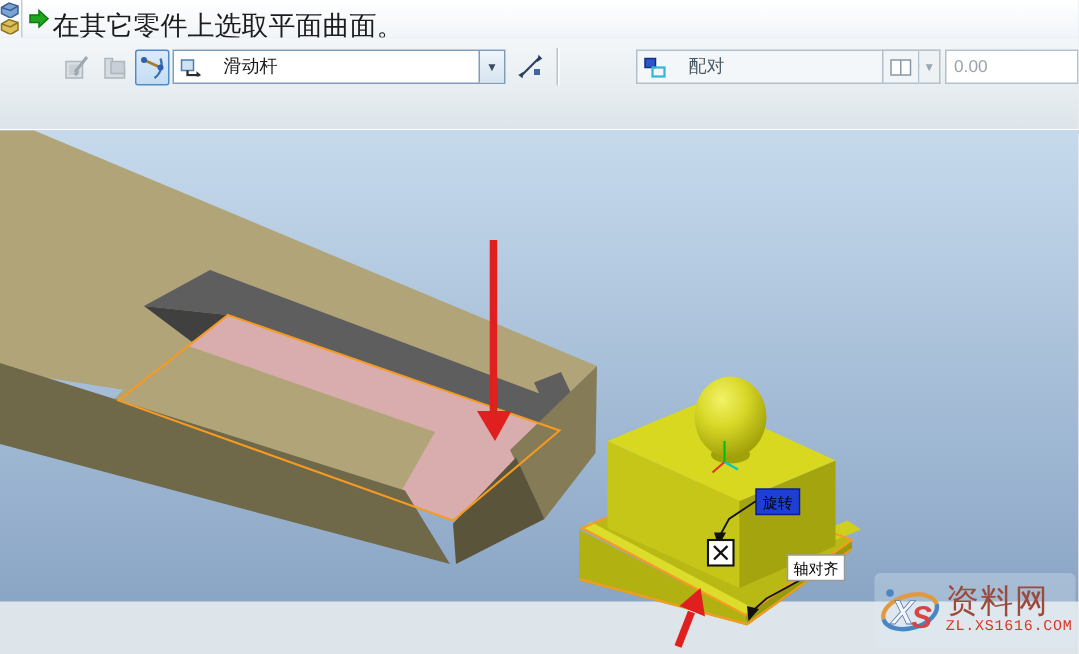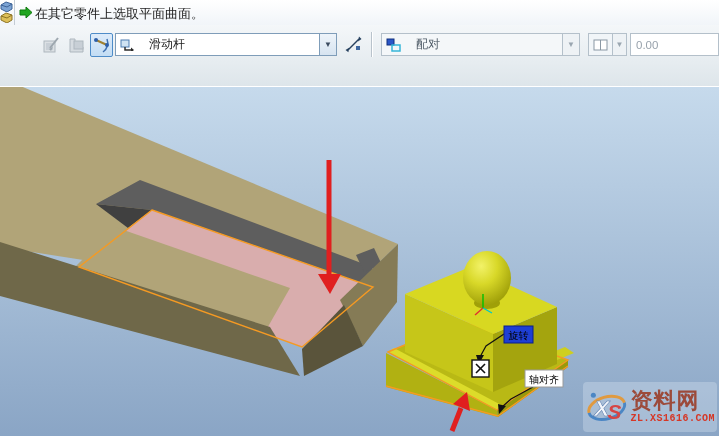--- a/index.html
+++ b/index.html
@@ -6,65 +6,65 @@
   body{width:719px;height:436px;overflow:hidden;font-family:"Liberation Sans","DejaVu Sans",sans-serif;}
   .screen{position:relative;width:719px;height:436px;background:#dde4ea;}
 
   
   .message-bar{position:absolute;left:0;top:0;width:719px;height:25px;
     background:linear-gradient(#ffffff,#f1f5f9);border-bottom:1px solid #e3e9ef;}
   .side-strip{position:absolute;left:0;top:0;width:13px;height:25px;}
   .side-strip svg{position:absolute;left:0;}
   .strip-divider{position:absolute;left:14px;top:0;width:1px;height:25px;background:#c4ccd4;}
   .msg-arrow{position:absolute;left:19px;top:6px;}
-  .msg-text{position:absolute;left:35px;top:5px;font-size:13px;color:#1c1c1c;white-space:nowrap;}
+  .msg-text{position:absolute;left:35px;top:5px;font-size:18px;color:#1c1c1c;white-space:nowrap;}
 
   
   .dashboard{position:absolute;left:0;top:25px;width:719px;height:62px;
     background:linear-gradient(#f4f7f9,#dde5ea);
     border-bottom:2px solid #3a679b;box-shadow:inset 0 -3px 0 #ffffff00;}
   .dashboard::after{content:"";position:absolute;left:0;bottom:0;width:719px;height:1px;background:#ffffff;}
   .tbtn{position:absolute;top:8px;width:23px;height:24px;border:1px solid transparent;border-radius:2px;
     display:flex;align-items:center;justify-content:center;box-sizing:border-box;}
   .tbtn.disabled{opacity:.85;}
   .tbtn.active{background:linear-gradient(#ddebfa,#c3ddf4);border:1px solid #4e8cc8;}
   .combo{position:absolute;top:8px;height:23px;background:#fff;border:1px solid #7f9db9;
     box-sizing:border-box;display:flex;align-items:center;gap:12px;}
   .combo .c-icon{margin:0 3px 0 4px;flex:0 0 auto;display:flex;}
   .combo .c-label{font-size:12px;color:#1b1b1b;white-space:nowrap;flex:1 1 auto;}
   .combo .c-arrow{width:16px;height:21px;border-left:1px solid #7f9db9;
     background:linear-gradient(#eef4fa,#d7e4f0);display:flex;align-items:center;justify-content:center;
     font-size:8px;color:#3c4c60;flex:0 0 auto;}
-  .combo.disabled{background:#f4f7f9;border-color:#b4c0ca;}
+  .combo.disabled{background:#f4f7f9;border-color:#b4c0ca;margin-left:43px;}
   .combo.disabled .c-label{color:#4d5a66;}
   .combo.disabled .c-arrow{border-left-color:#b4c0ca;background:#eef2f5;color:#9aa6b0;}
   .vsep{position:absolute;top:7px;width:1px;height:25px;background:#b9c3cc;box-shadow:1px 0 0 #fff;}
   .flipbtn{position:absolute;top:8px;width:21px;height:23px;display:flex;align-items:center;justify-content:center;}
   .splitbtn{position:absolute;top:8px;height:23px;display:flex;box-sizing:border-box;}
   .splitbtn .main{width:25px;height:23px;border:1px solid #b4c0ca;background:#f1f5f8;box-sizing:border-box;
     display:flex;align-items:center;justify-content:center;}
   .splitbtn .drop{width:14px;height:23px;border:1px solid #b4c0ca;border-left:none;background:#eef2f5;
     box-sizing:border-box;display:flex;align-items:center;justify-content:center;font-size:8px;color:#9aa6b0;}
   .offset-input{position:absolute;top:8px;height:23px;border:1px solid #b4c0ca;background:#fff;
     box-sizing:border-box;font-size:11.5px;color:#98a2ac;padding:0 0 0 5px;font-family:"Liberation Sans",sans-serif;}
   .tabs{position:absolute;left:0;top:39px;height:22px;width:719px;}
   .tab{position:absolute;top:2px;font-size:12.5px;color:#1a1a1a;cursor:default;}
   .tab.disabled{color:#9aa4ae;}
 
   
-  .viewport{position:absolute;left:0;top:87px;width:719px;height:349px;
+  .viewport{position:absolute;left:0;top:87px;width:719px;height:314px;
     background:linear-gradient(#c6daec,#8aa5c5);}
   .viewport svg.scene{position:absolute;left:0;top:0;}
 
   
   .watermark{position:absolute;left:583px;top:295px;width:134px;height:50px;
     background:rgba(228,237,247,0.30);border-radius:4px;display:flex;align-items:center;padding:0 2px;box-sizing:border-box;}
   .wm-textcol{display:flex;flex-direction:column;align-items:flex-start;margin-left:2px;}
-  .wm-name{font-size:22px;font-weight:bold;color:#9c4a3a;line-height:22px;letter-spacing:1px;}
-  .wm-url{font-size:10px;font-weight:bold;color:#d63726;letter-spacing:0.5px;margin-top:1px;font-family:"Liberation Mono","DejaVu Sans Mono",monospace;}
+  .wm-name{font-size:22px;font-weight:normal;color:#9c4a3a;line-height:22px;letter-spacing:1px;}
+  .wm-url{font-size:10px;font-weight:normal;color:#d63726;letter-spacing:0.5px;margin-top:1px;font-family:"Liberation Mono","DejaVu Sans Mono",monospace;}
 </style>
 </head>
 <body>
 
 <div class="screen">
 
   <div class="message-bar">
     <div class="side-strip">
       <svg width="13" height="11" style="top:1px">
         <polygon points="1,4 6,1 12,3 12,8 7,11 1,8" fill="#7ba3d4" stroke="#3d6296" stroke-width="1"></polygon>

